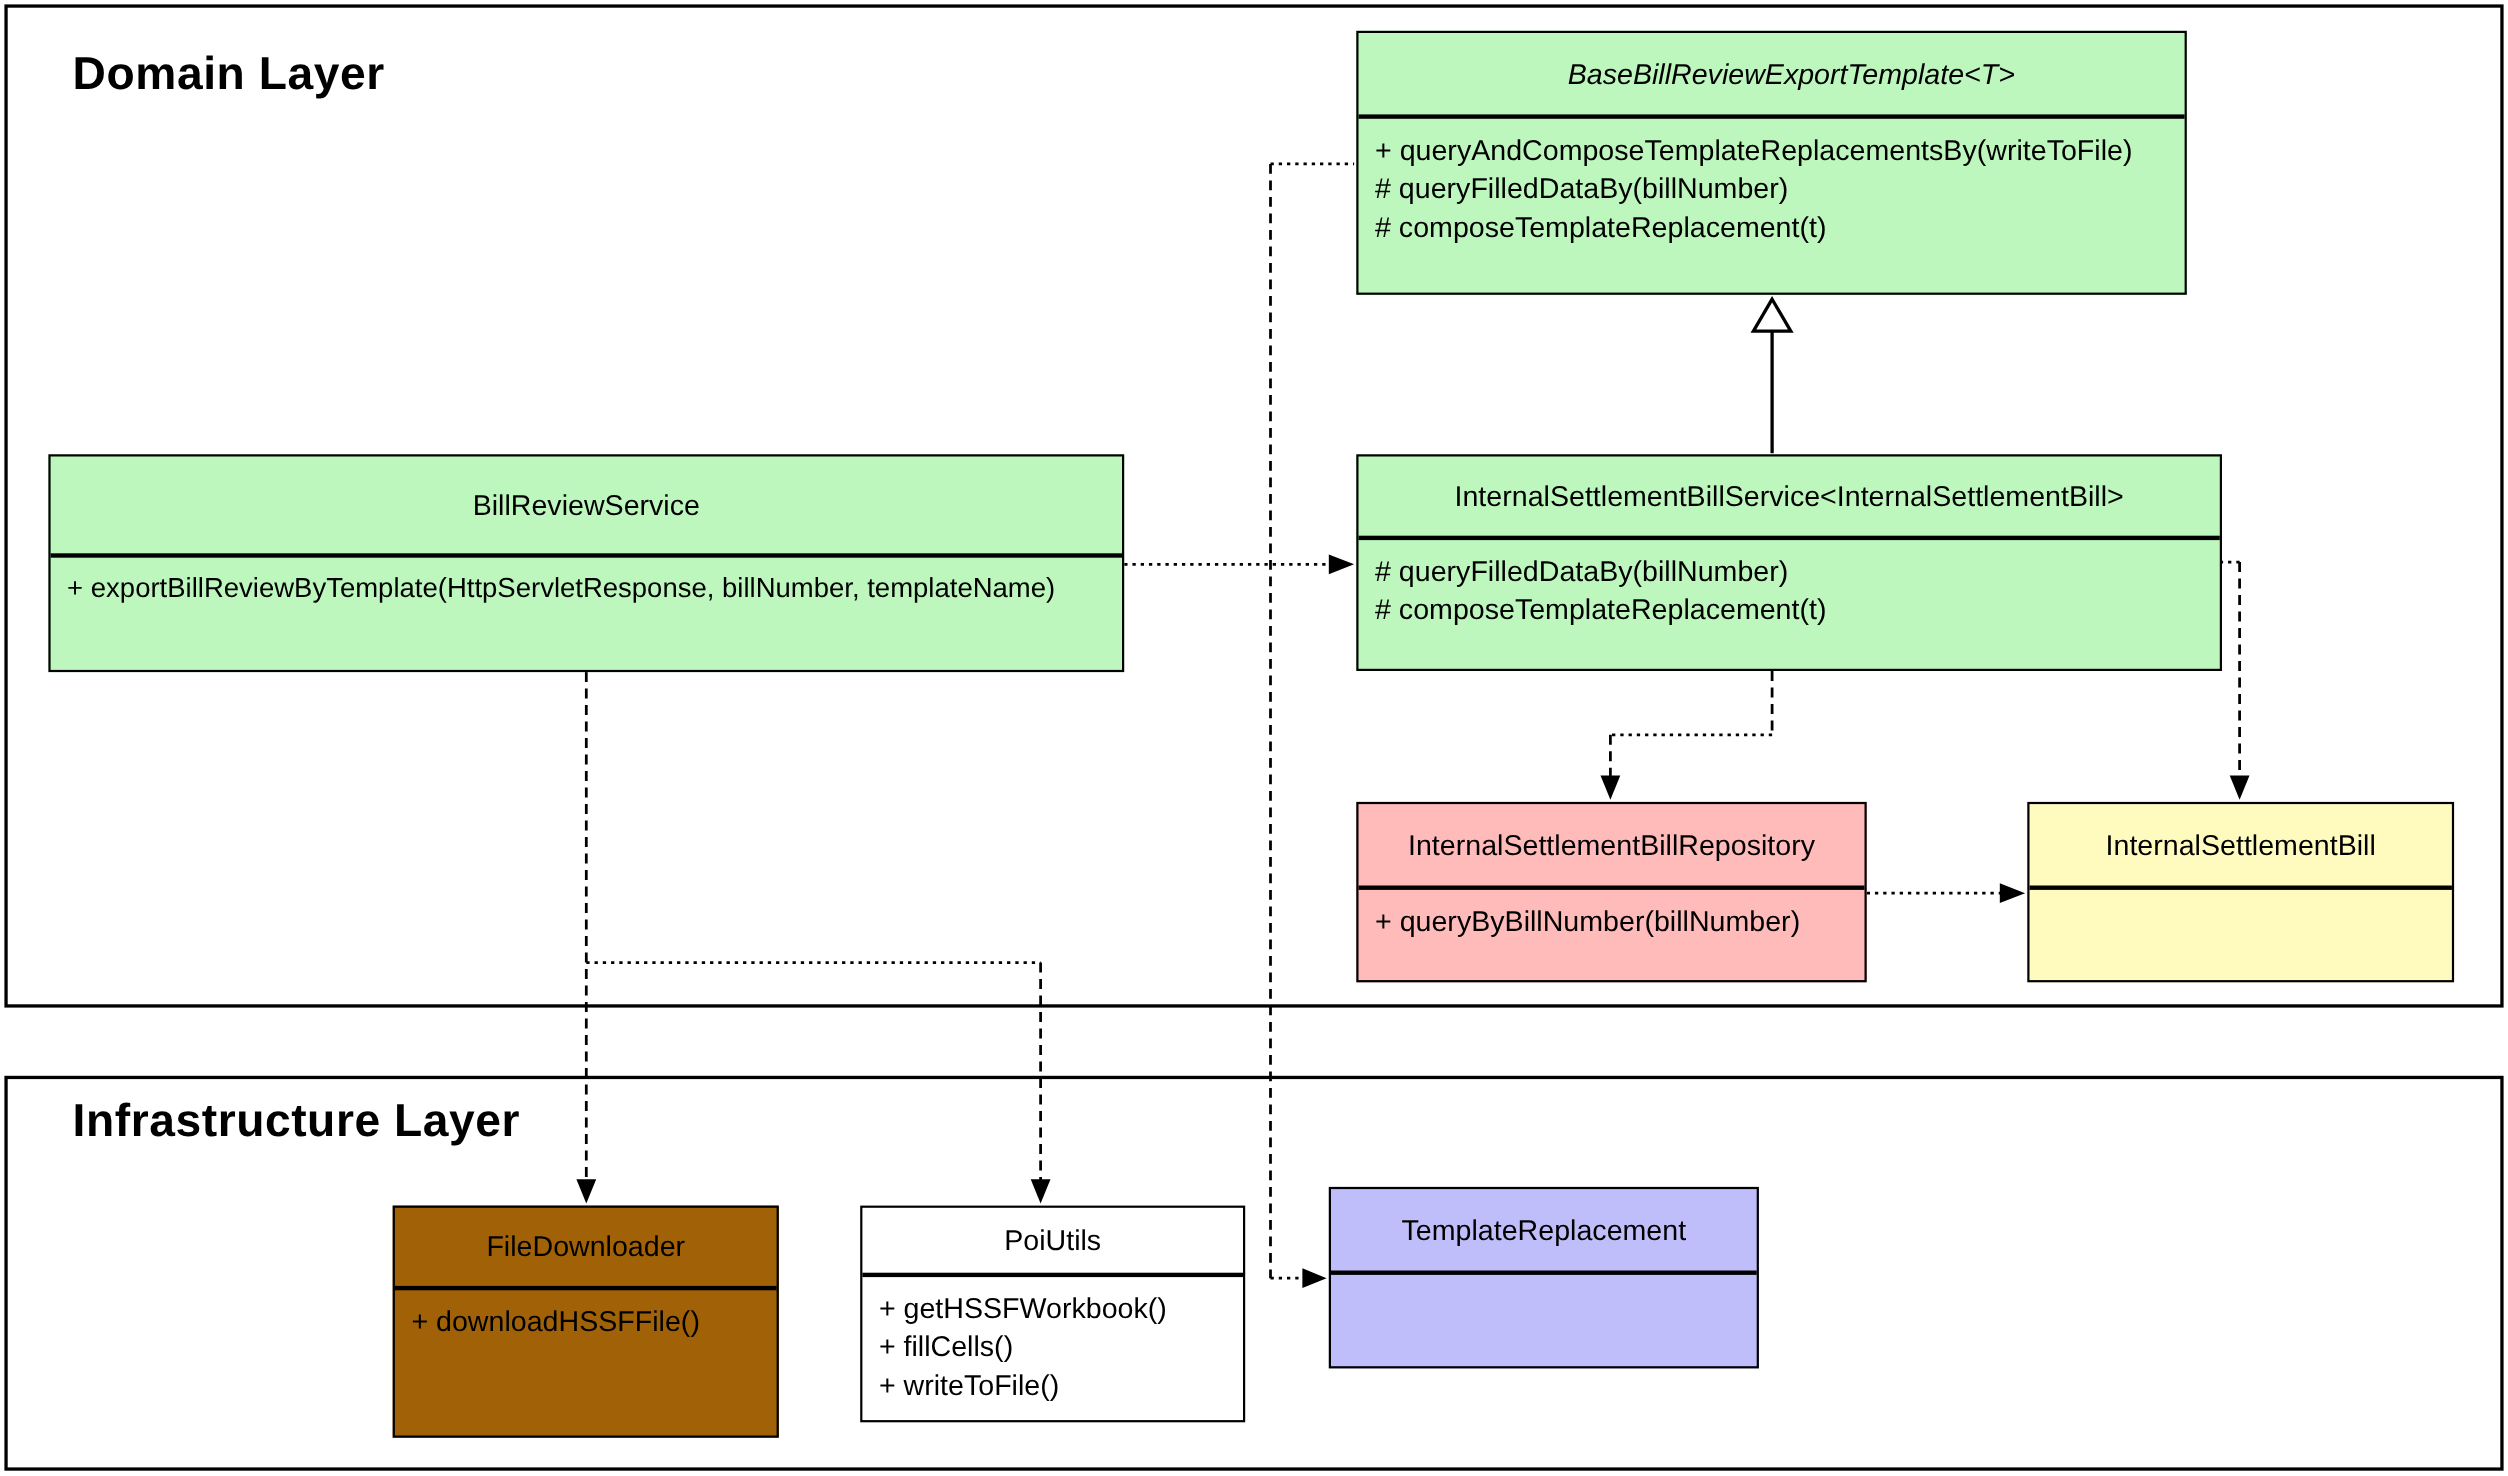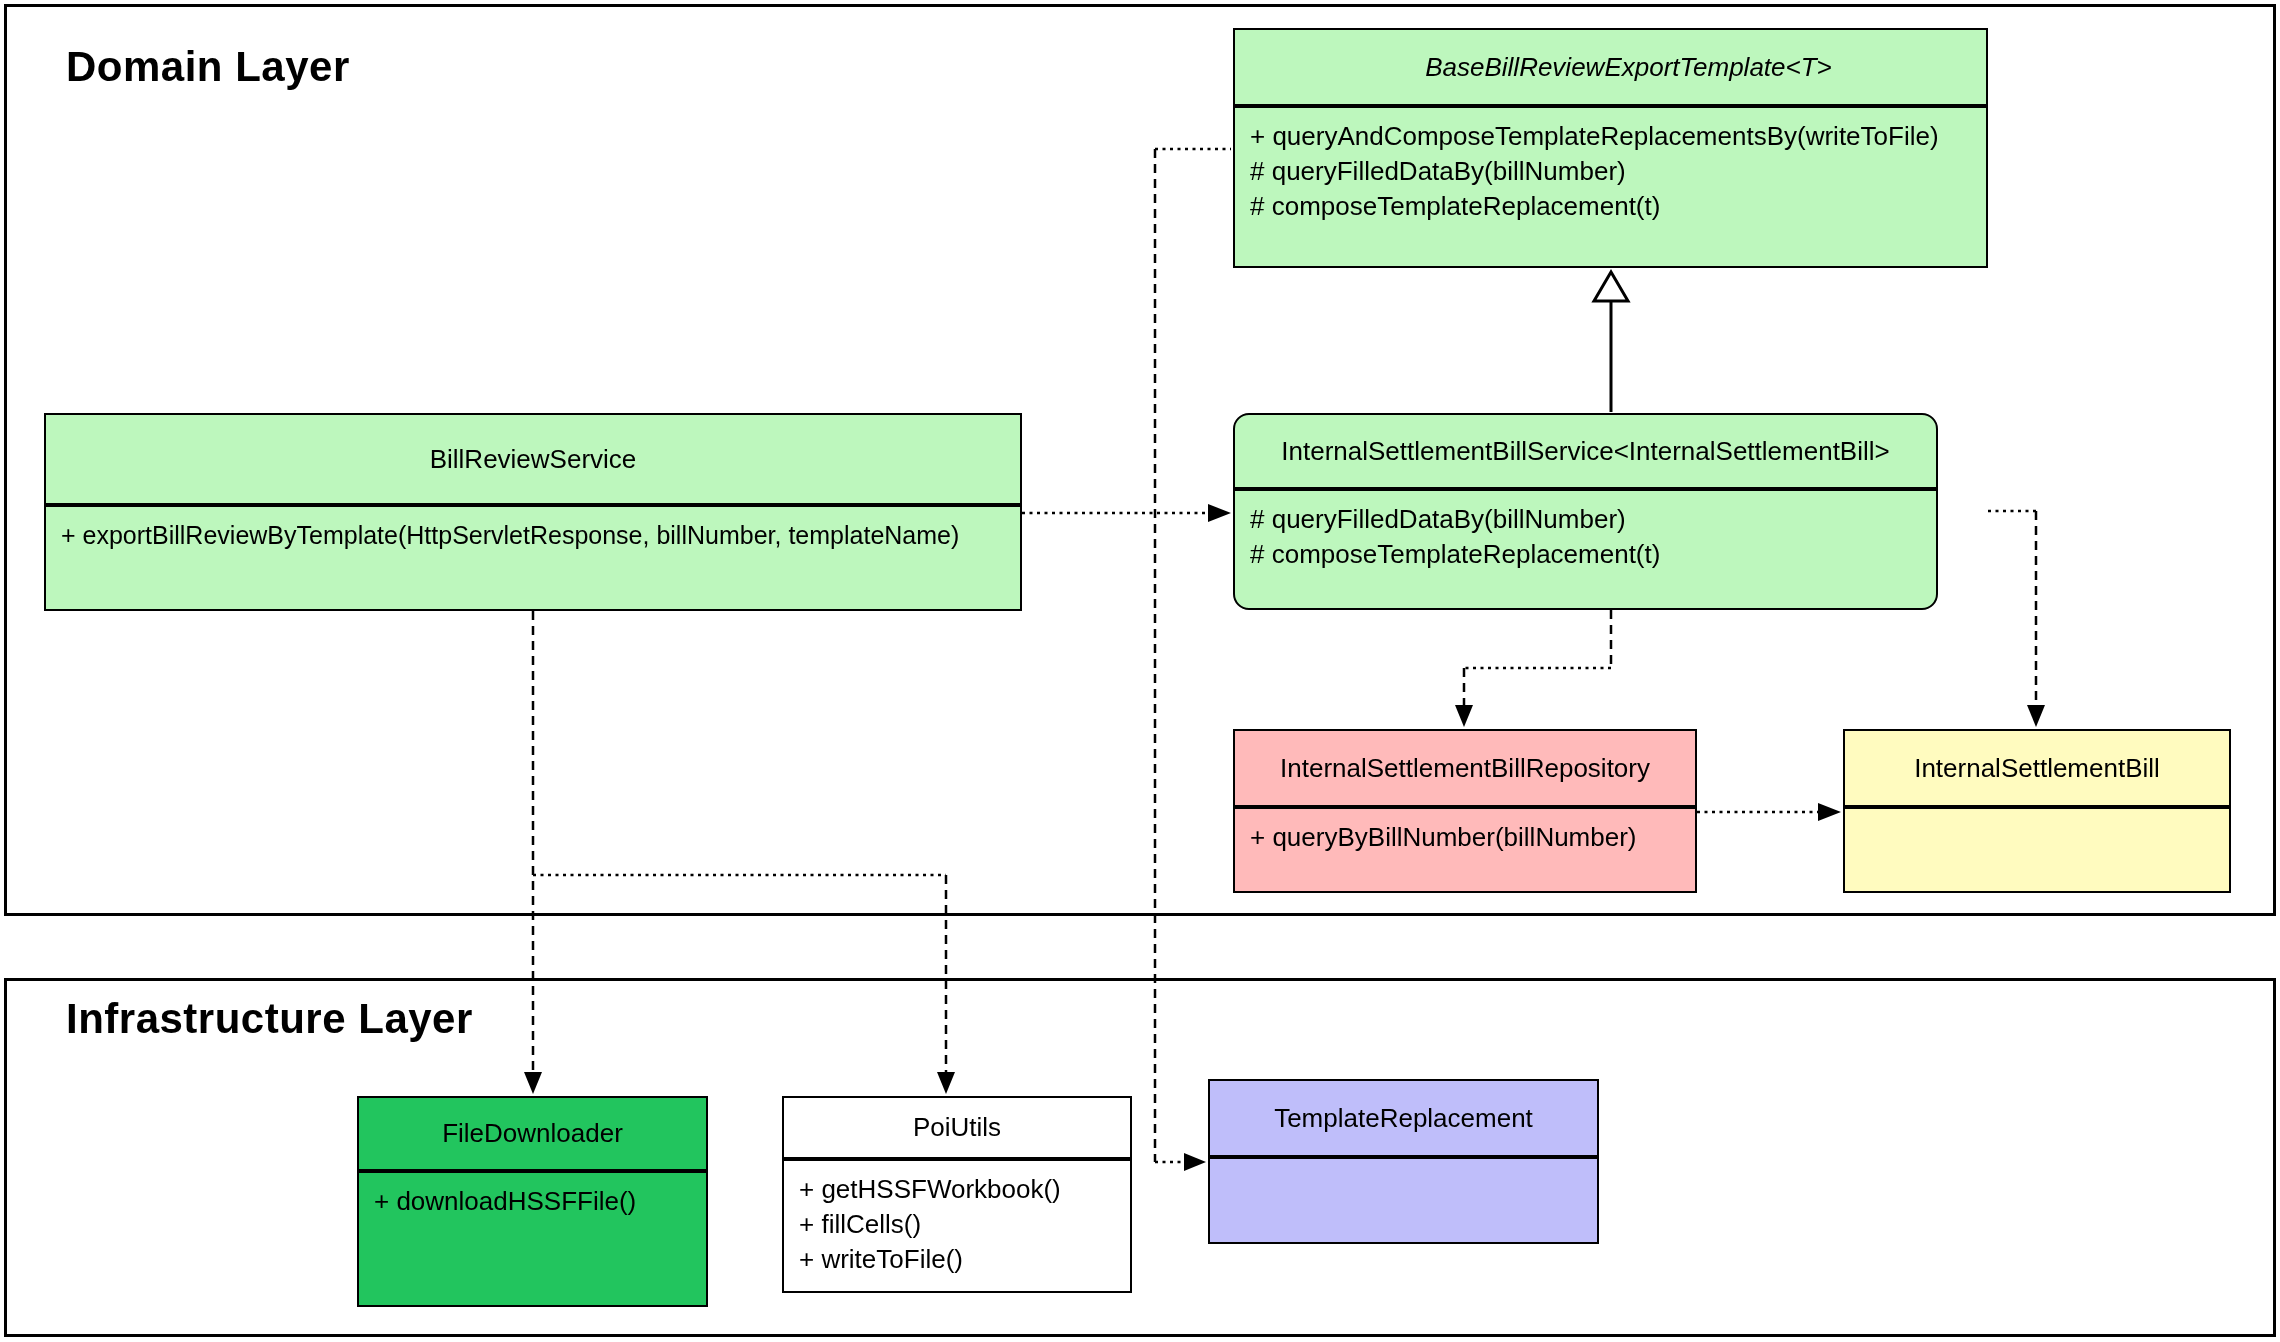--- a/index.html
+++ b/index.html
@@ -105,41 +105,41 @@
     </div>
   </div>
 
   <div class="uml-class" style="left: 44px; top: 413px; width: 978px; height: 198px; background-color: rgb(189, 247, 189);">
     <div class="uml-class-title" style="height:92px;">BillReviewService</div>
     <div class="uml-class-body">
       <div class="uml-method" style="font-size:25px;">+ exportBillReviewByTemplate(HttpServletResponse, billNumber, templateName)</div>
     </div>
   </div>
 
-  <div class="uml-class" style="left: 1233px; top: 413px; width: 705px; height: 197px; background-color: rgb(189, 247, 189); border-radius: 16px;">
+  <div class="uml-class" style="left: 1233px; top: 413px; width: 787px; height: 197px; background-color: rgb(189, 247, 189);">
     <div class="uml-class-title" style="height:76px;">InternalSettlementBillService&lt;InternalSettlementBill&gt;</div>
     <div class="uml-class-body">
       <div class="uml-method"># queryFilledDataBy(billNumber)</div>
       <div class="uml-method"># composeTemplateReplacement(t)</div>
     </div>
   </div>
 
   <div class="uml-class" style="left: 1233px; top: 729px; width: 464px; height: 164px; background-color: rgb(255, 186, 186);">
     <div class="uml-class-title" style="height:78px;">InternalSettlementBillRepository</div>
     <div class="uml-class-body">
       <div class="uml-method">+ queryByBillNumber(billNumber)</div>
     </div>
   </div>
 
   <div class="uml-class" style="left: 1843px; top: 729px; width: 388px; height: 164px; background-color: rgb(255, 251, 191); gap: 24px;">
     <div class="uml-class-title" style="height:78px;">InternalSettlementBill</div>
     <div class="uml-class-body"></div>
   </div>
 
-  <div class="uml-class" style="left: 357px; top: 1096px; width: 351px; height: 211px; background-color: #22c55e; justify-content: space-between;">
+  <div class="uml-class" style="left: 357px; top: 1096px; width: 351px; height: 211px; background-color: #a16207; justify-content: space-between;">
     <div class="uml-class-title" style="height:75px;">FileDownloader</div>
     <div class="uml-class-body">
       <div class="uml-method">+ downloadHSSFFile()</div>
     </div>
   </div>
 
   <div class="uml-class" style="left: 769px; top: 1096px; width: 350px; height: 197px; background-color: rgb(255, 255, 255); margin-left: 13px;">
     <div class="uml-class-title" style="height:63px;">PoiUtils</div>
     <div class="uml-class-body">
       <div class="uml-method">+ getHSSFWorkbook()</div>

